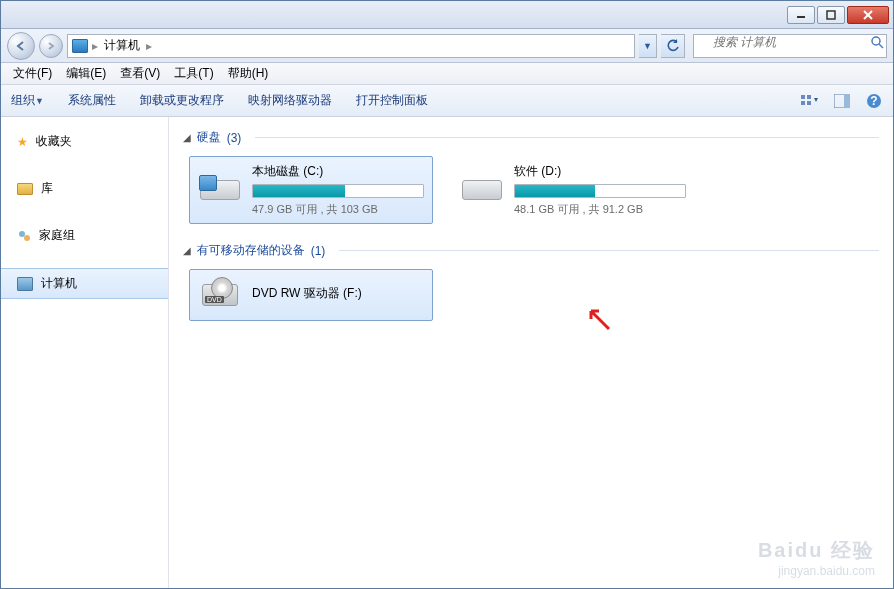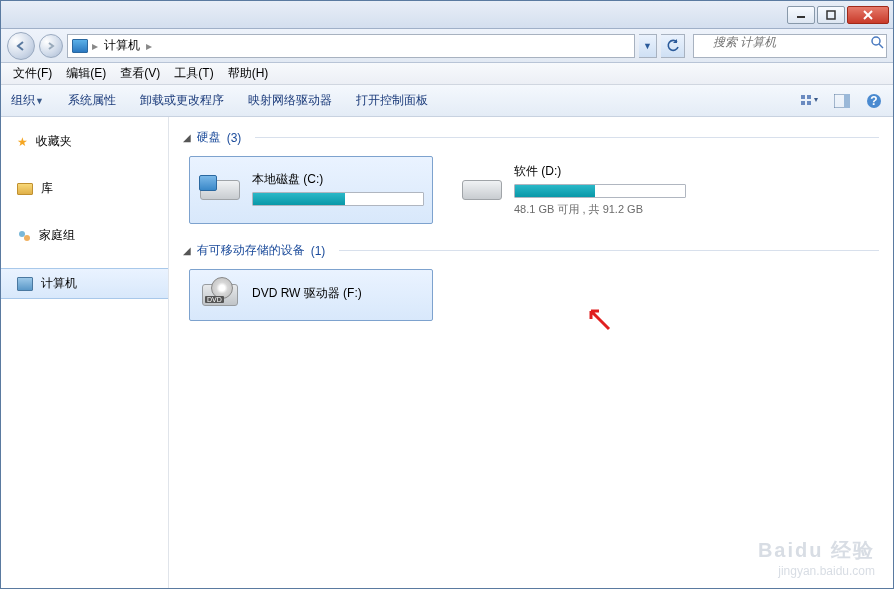--- a/index.html
+++ b/index.html
@@ -200,20 +200,21 @@
     <div class="drive-grid">
       <div class="drive sel">
         <div class="drive-icon">
             <div class="hdd-icon c"></div>
           </div>
         <div class="drive-info">
           <div class="drive-name">本地磁盘 (C:)</div>
           <div class="drive-bar">
               <div class="drive-fill" id="fill-c" style="width: 54%;"></div>
             </div>
+          <div class="drive-stats">47.9 GB 可用 , 共 103 GB</div>
         </div>
       </div>
       <div class="drive">
         <div class="drive-icon">
             <div class="hdd-icon"></div>
           </div>
         <div class="drive-info">
           <div class="drive-name">软件 (D:)</div>
           <div class="drive-bar">
               <div class="drive-fill" id="fill-d" style="width: 47%;"></div>

